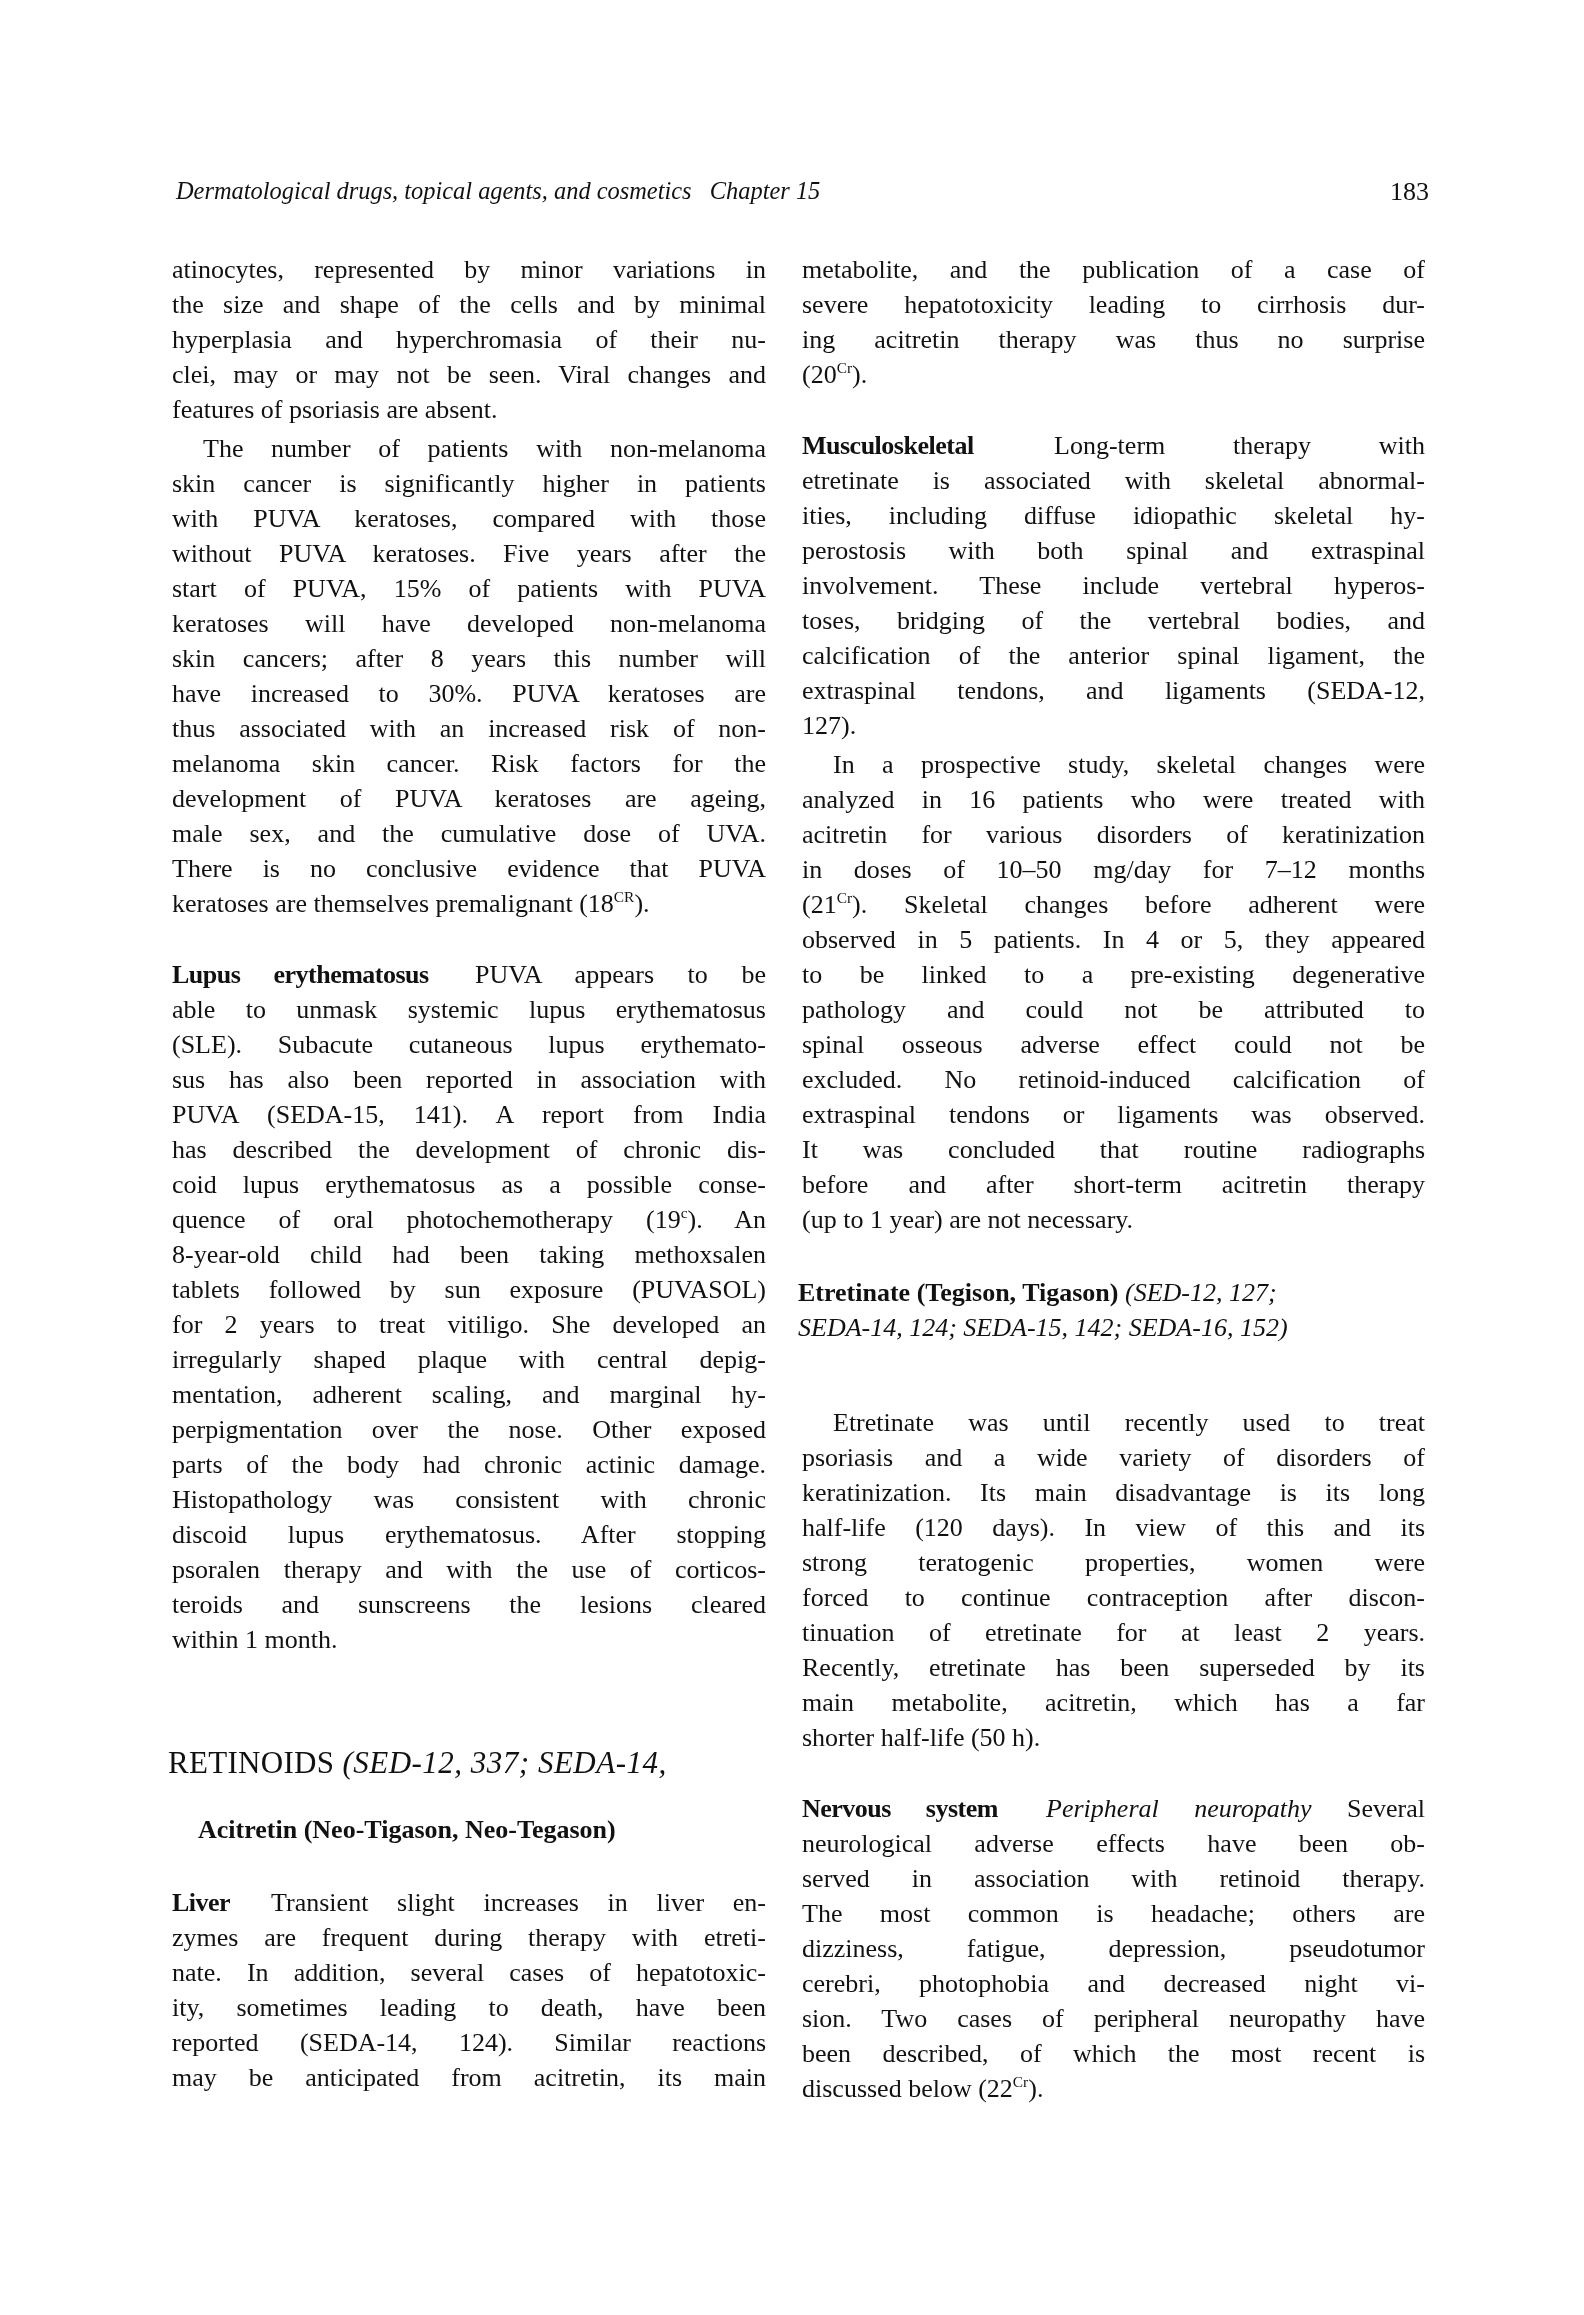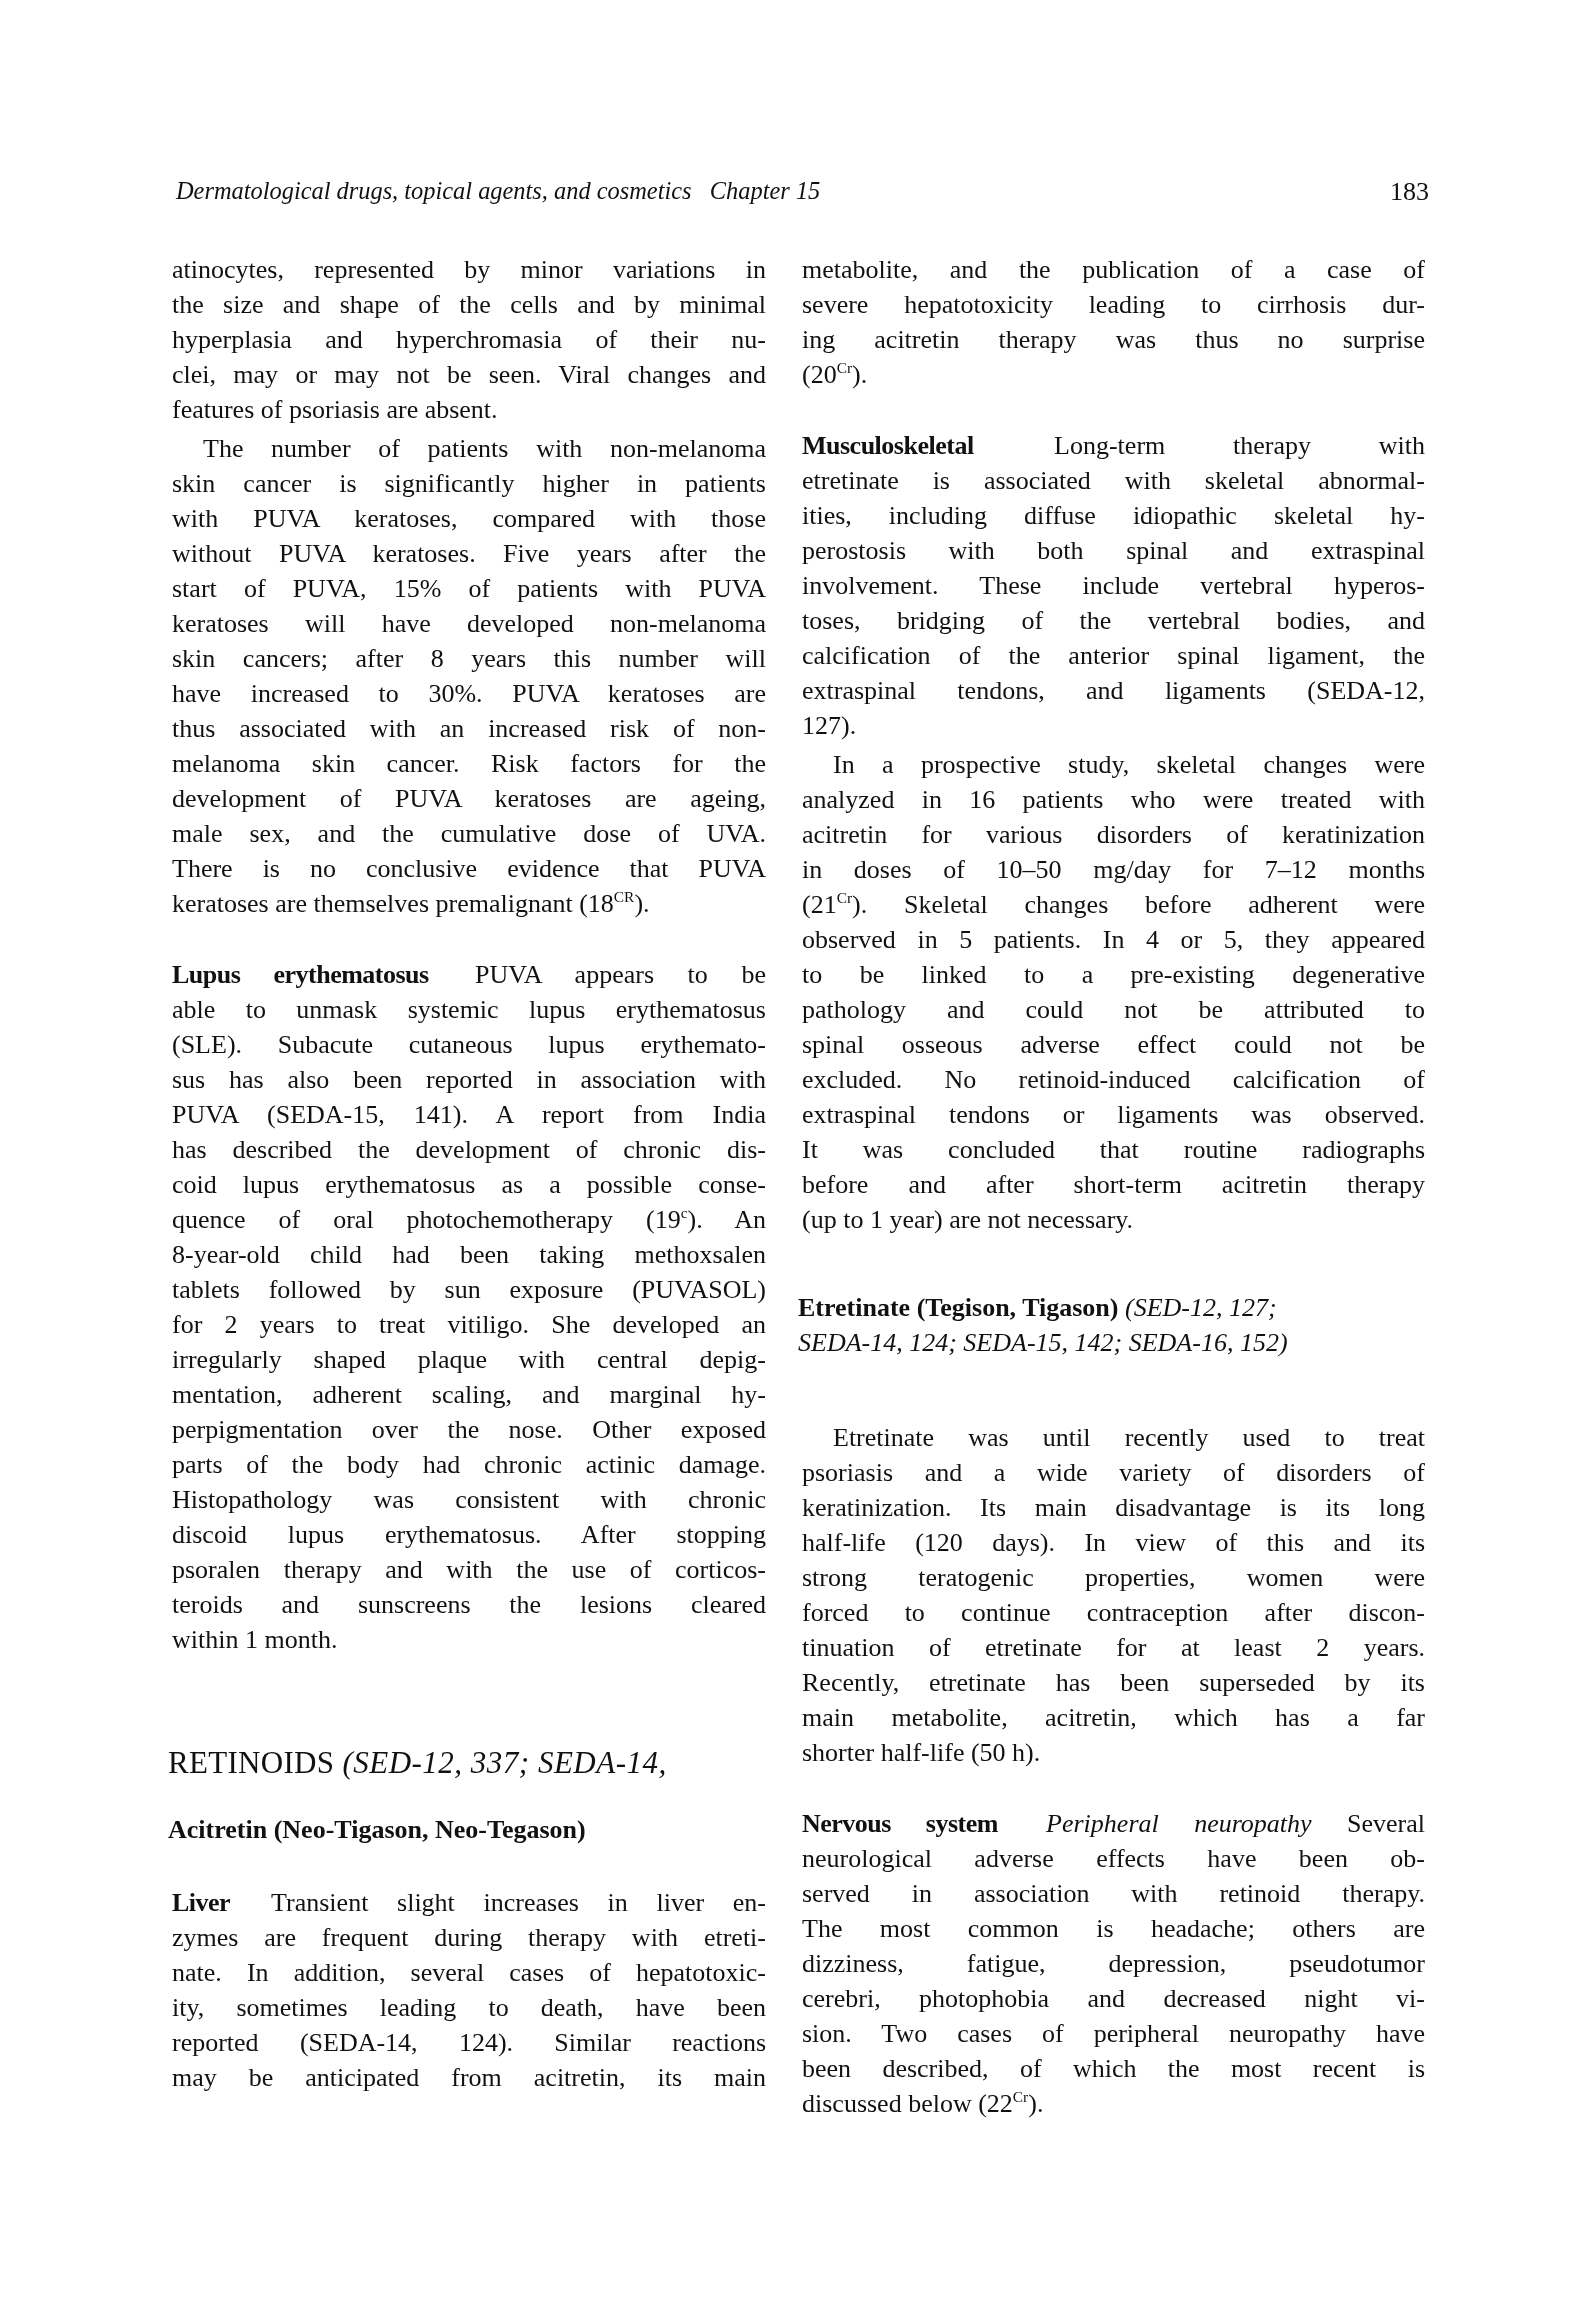--- a/index.html
+++ b/index.html
@@ -9,21 +9,21 @@
     .rh-page { position: absolute; right: 0; top: 0; font-size: 26px; }
     .col { position: absolute; top: 248px; width: 602px; font-size: 26px; line-height: 35px; text-align: justify; hyphens: manual; }
     .col-left { left: 168px; }
     .col-right { left: 798px; width: 631px; }
     p { margin: 4px; font-family: Liberation Serif, serif; }
     .gap-m { margin-top: 36px; }
     b.runin { font-weight: bold; letter-spacing: -0.5px; margin-right: 12.7px; }
     sup { font-size: 15.4px; line-height: 0; vertical-align: 10px; }
     .section-heading { font-size: 31px; line-height: 36px; text-align: left; letter-spacing: 0.3px; }
     .section-heading i, .sub-heading i { letter-spacing: 0.5px; }
-    .sub-heading { font-weight: bold; font-size: 26px; line-height: 35px; text-align: left; }
+    .sub-heading { font-weight: bold; font-size: 26px; line-height: 35px; text-align: left; margin-left: 30px; }
     .drug-heading { font-weight: bold; font-size: 26px; line-height: 35px; text-align: left; }
     .drug-heading i { font-weight: normal; }
     .line { display: block; text-align: justify; text-align-last: justify; }
     .line.last { text-align-last: left; }
   </style>
 </head>
 <body>
 
 <div class="running-head">
   <span class="rh-title" style="white-space:pre">Dermatological drugs, topical agents, and cosmetics   Chapter 15</span>
@@ -125,21 +125,21 @@
     <span class="line">to be linked to a pre-existing degenerative</span>
     <span class="line">pathology and could not be attributed to</span>
     <span class="line">spinal osseous adverse effect could not be</span>
     <span class="line">excluded. No retinoid-induced calcification of</span>
     <span class="line">extraspinal tendons or ligaments was observed.</span>
     <span class="line">It was concluded that routine radiographs</span>
     <span class="line">before and after short-term acitretin therapy</span>
     <span class="line last">(up to 1 year) are not necessary.</span>
   </p>
 
-  <div class="drug-heading" style="margin-top:53px">
+  <div class="drug-heading" style="margin-top:38px">
     <span>Etretinate (Tegison, Tigason)</span>
     <i>(SED-12, 127;</i><br>
     <i>SEDA-14, 124; SEDA-15, 142; SEDA-16, 152)</i>
   </div>
 
   <p style="margin-top:60px">
     <span class="line" style="padding-left:31px">Etretinate was until recently used to treat</span>
     <span class="line">psoriasis and a wide variety of disorders of</span>
     <span class="line">keratinization. Its main disadvantage is its long</span>
     <span class="line">half-life (120 days). In view of this and its</span>

